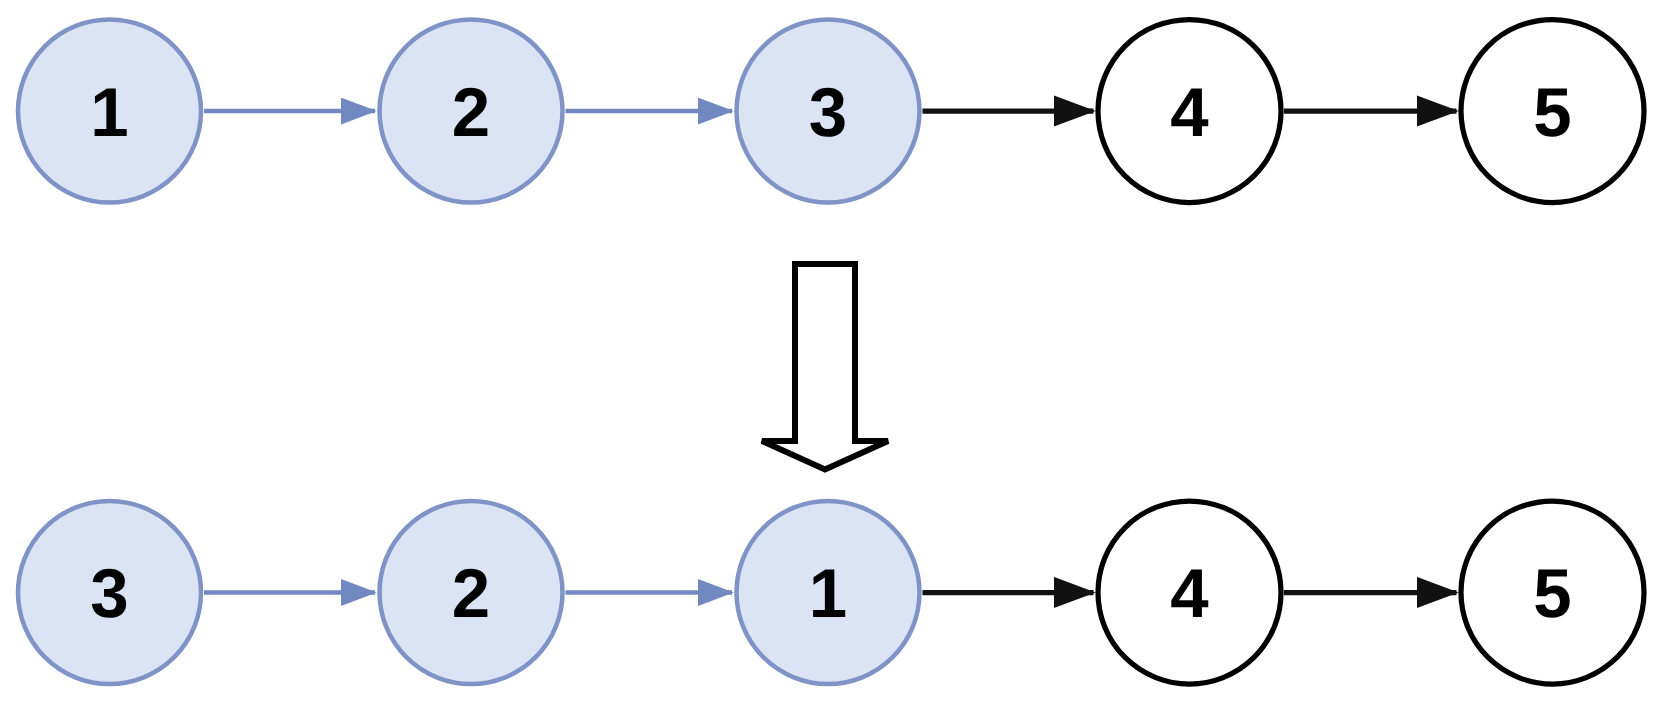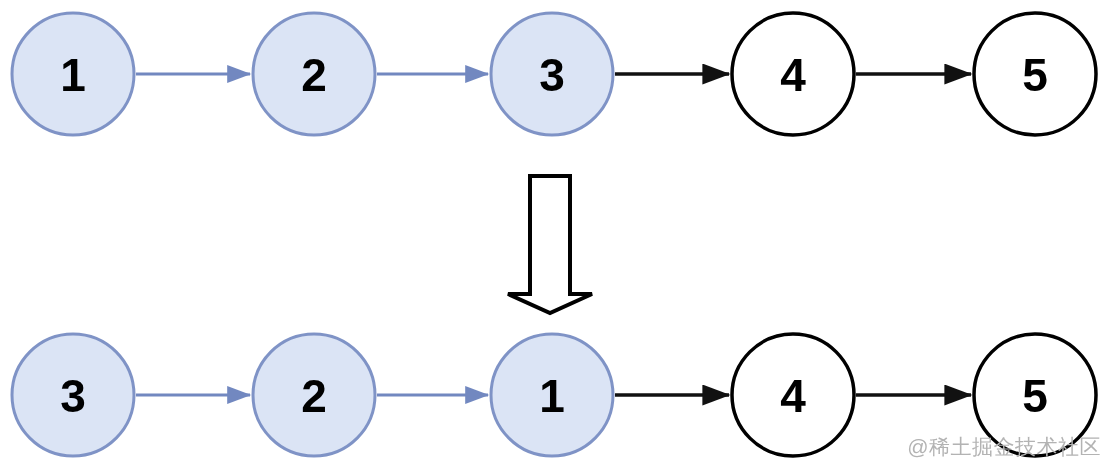--- a/index.html
+++ b/index.html
@@ -95,14 +95,13 @@
           <circle cx="793" cy="395" r="61" fill="#ffffff" stroke="#000000" stroke-width="3.5"></circle>
           <text x="793" y="395" dy="0.36em" text-anchor="middle" font-size="46" font-weight="bold" fill="#000000">4</text>
         </g>
         <g>
           <circle cx="1035" cy="395" r="61" fill="#ffffff" stroke="#000000" stroke-width="3.5"></circle>
           <text x="1035" y="395" dy="0.36em" text-anchor="middle" font-size="46" font-weight="bold" fill="#000000">5</text>
         </g>
       </g>
       <path d="M530,176 L570,176 L570,294 L592,294 L550,313 L508,294 L530,294 Z" fill="#ffffff" stroke="#000000" stroke-width="4" stroke-linejoin="miter"></path>
     </svg>
-  <div class="watermark" style="color: rgb(179, 179, 179);">@稀土掘金技术社区</div>
 </div>
 
 </body></html>

